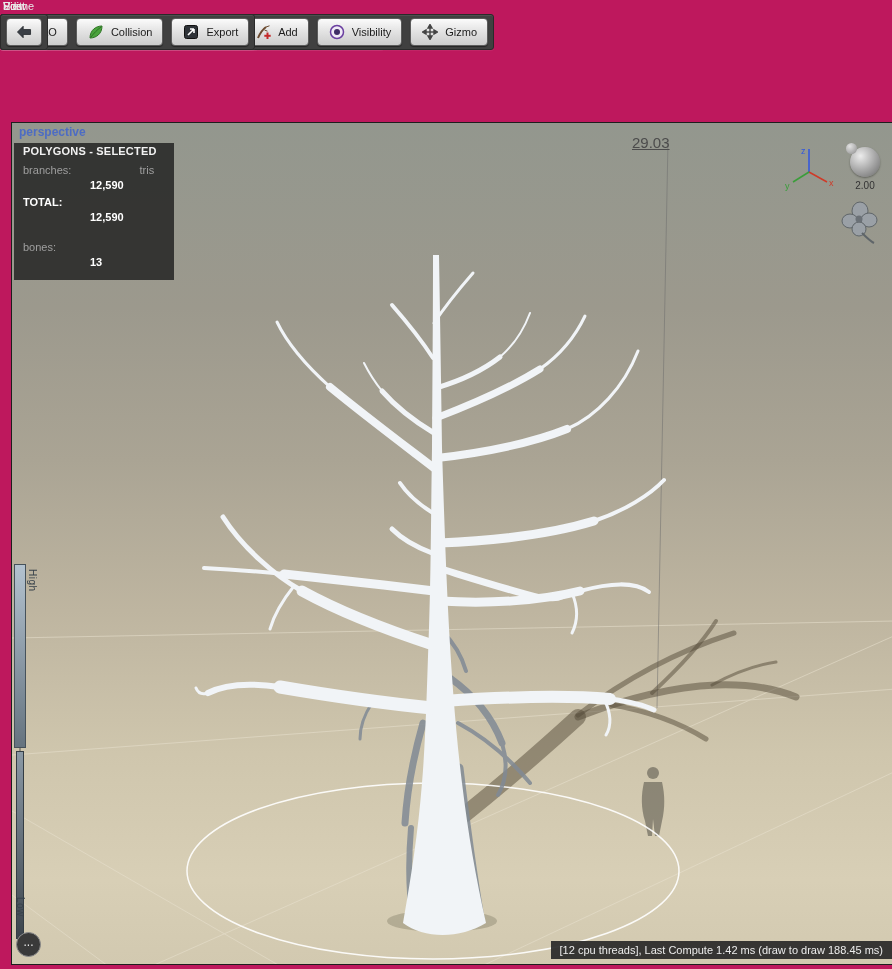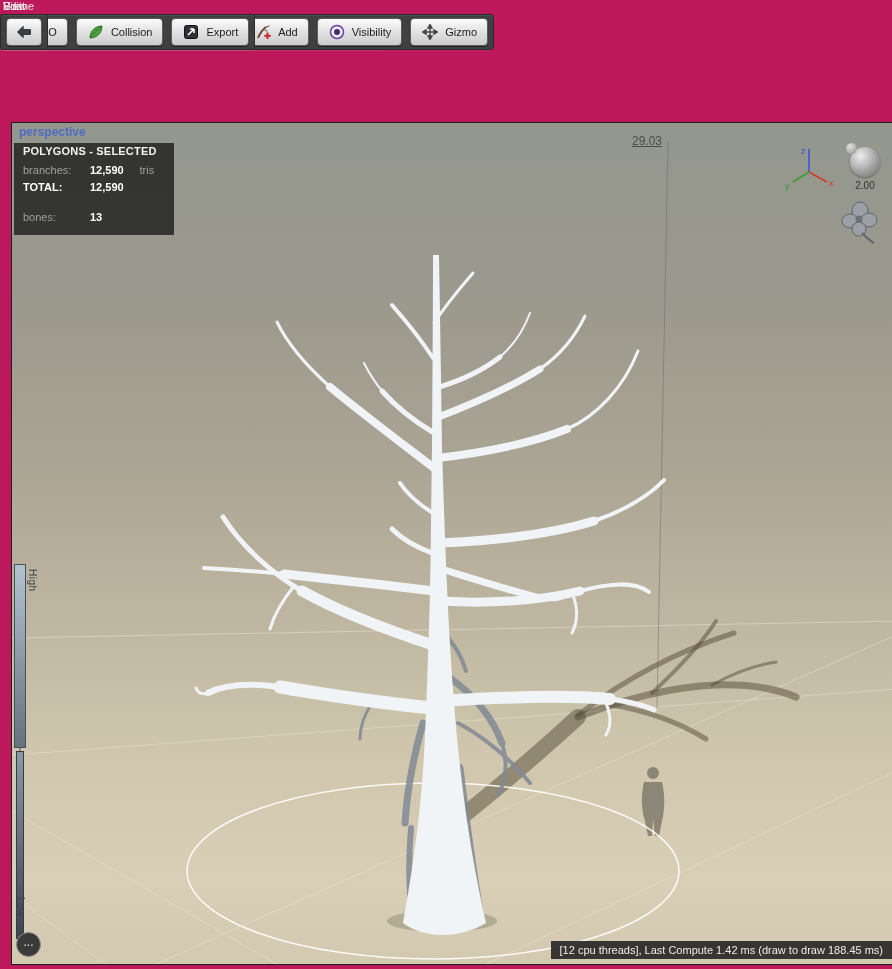--- a/index.html
+++ b/index.html
@@ -57,26 +57,26 @@
   .cam-label { position:absolute; left:7px; top:2px; font-size:12px; font-weight:bold; color:#4d6cc3; }
 
   .stats-panel {
     position:absolute; left:2px; top:20px; width:160px;
     background:rgba(38,38,38,0.87); color:#ddd; padding:2px 9px 9px;
     font-size:11px;
   }
   .stats-title { font-weight:bold; color:#f2f2f2; margin-bottom:5px; letter-spacing:0.2px; }
   .stats-row { display:grid; grid-template-columns:62px auto auto; column-gap:5px; line-height:1.5; }
   .s-label { text-align:left; color:#9f9f9f; }
-  .s-val { color:#ffffff; font-weight:bold; }
+  .s-val { color:#ffffff; font-weight:bold;margin-top:15px; }
   .s-suffix { color:#9f9f9f; }
   .stats-row.total .s-label { color:#ffffff; font-weight:bold; }
   .stats-row.bones { margin-top:14px; }
 
-  .measure-label { position:absolute; left:620px; top:11px; font-size:12px; color:#4c4c4c;text-decoration:underline; }
+  .measure-label { position:absolute; left:620px; top:11px; font-size:15px; color:#4c4c4c;text-decoration:underline; }
 
   .axis-gizmo { position:absolute; left:770px; top:18px; }
 
   .sphere-widget {
     position:absolute; left:838px; top:24px; width:30px; height:30px; border-radius:50%;
     background:radial-gradient(circle at 35% 30%, #ececec, #a2a2a2 55%, #6e6e6e 95%);
     box-shadow:0 1px 2px rgba(0,0,0,0.35); cursor:pointer;
   }
   .sphere-knob {
     position:absolute; left:-4px; top:-4px; width:11px; height:11px; border-radius:50%;

